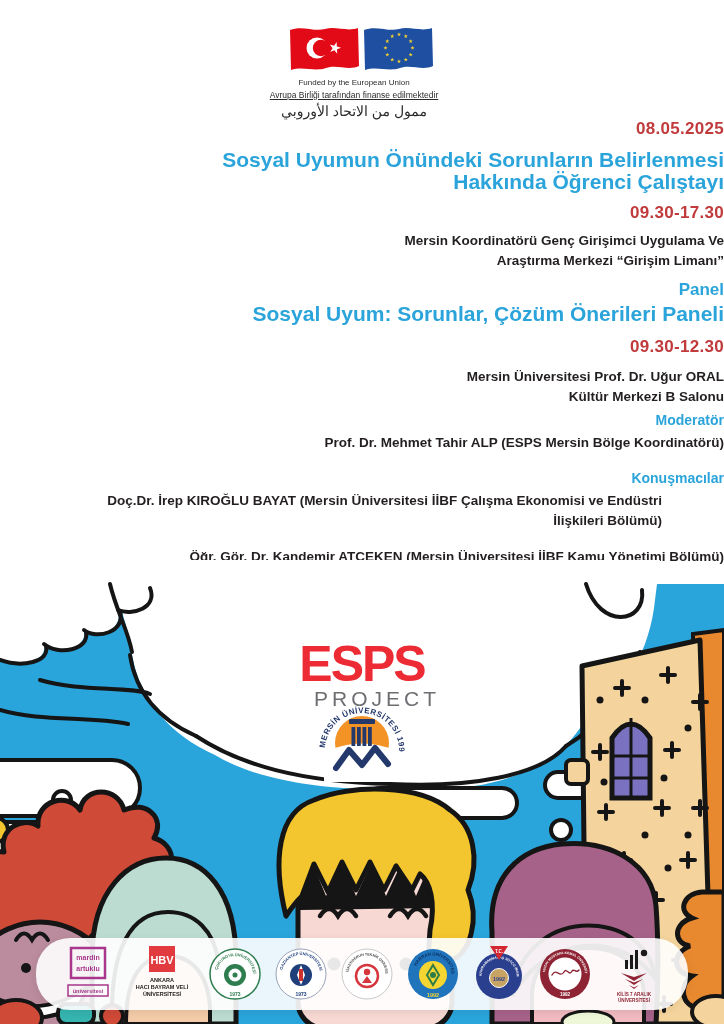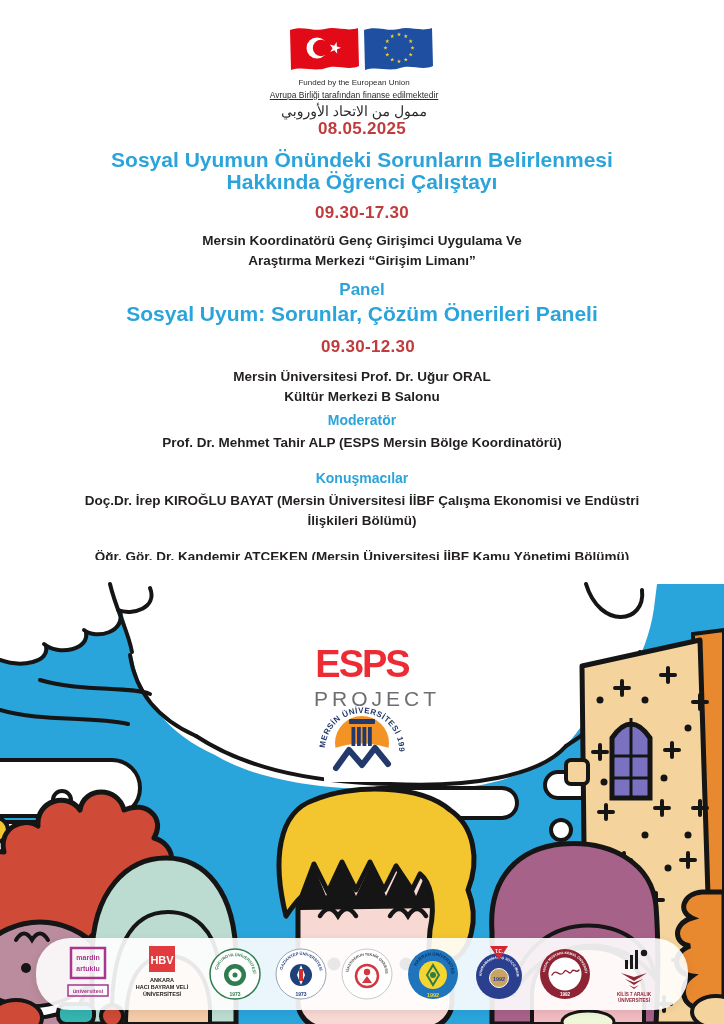--- a/index.html
+++ b/index.html
@@ -8,37 +8,37 @@
     background:#ffffff;overflow:hidden;
     font-family:"Liberation Sans",sans-serif;color:#231f20;
   }
   
   .flags{position:absolute;top:24px;left:0;right:0;display:flex;justify-content:center;gap:4px;}
   .funding{position:absolute;top:77px;left:0;right:16px;text-align:center;line-height:1.45;color:#2b2b2b;}
   .funding .f1{font-size:8px;}
   .funding .f2{font-size:8.5px;text-decoration:underline;}
   .funding .f3{font-size:14px;direction:rtl;}
   
-  .program{position:absolute;top:119px;left:0;right:0;text-align:center;}
+  .program{position:absolute;top:119px;left:0;right:0;text-align:right;}
   .program div{margin:0 auto;}
   .red{color:#c13a3c;font-size:17px;font-weight:700;letter-spacing:.3px;}
   .blue-title{color:#2aa4da;font-size:21px;font-weight:700;line-height:22px;}
   .blue-label{color:#2aa4da;font-size:14px;font-weight:700;}
   .blk{color:#231f20;font-size:13.5px;font-weight:700;line-height:20px;}
   .w600{max-width:600px;}
   .mt10{margin-top:10px!important;} .mt8{margin-top:8px!important;}
   .mt14{margin-top:14px!important;} .mt12{margin-top:12px!important;padding-left:12px;}
   .mt5{margin-top:5px!important;} .mt17{margin-top:17px!important;}
   .mt16{margin-top:16px!important;} .mt19{margin-top:19px!important;}
   .mt18{margin-top:18px!important;} .mt13{margin-top:13px!important;}
   .mt7{margin-top:7px!important;} .mt2{margin-top:2px!important;}
   
   .esps{position:absolute;top:638px;left:50%;transform:translateX(-50%);
         text-align:center;z-index:3;width:180px;}
-  .esps .name{font-size:38px;font-weight:700;letter-spacing:-2px;color:#ed2b34;line-height:52px;}
+  .esps .name{font-size:50px;font-weight:700;letter-spacing:-2px;color:#ed2b34;line-height:52px;}
   .esps .sub{display:block;text-align:right;padding-right:12px;font-size:21px;
              letter-spacing:4px;color:#6d6e71;margin-top:-3px;}
   .mersin{position:absolute;top:696px;left:50%;transform:translateX(-50%);z-index:3;}
   
   .illus{position:absolute;left:0;top:560px;width:724px;height:464px;z-index:1;}
   
   .logobar{
     position:absolute;left:36px;top:938px;width:652px;height:72px;z-index:5;
     background:rgba(255,255,255,.9);border-radius:34px;
     display:flex;align-items:center;justify-content:space-around;padding:0 18px;

